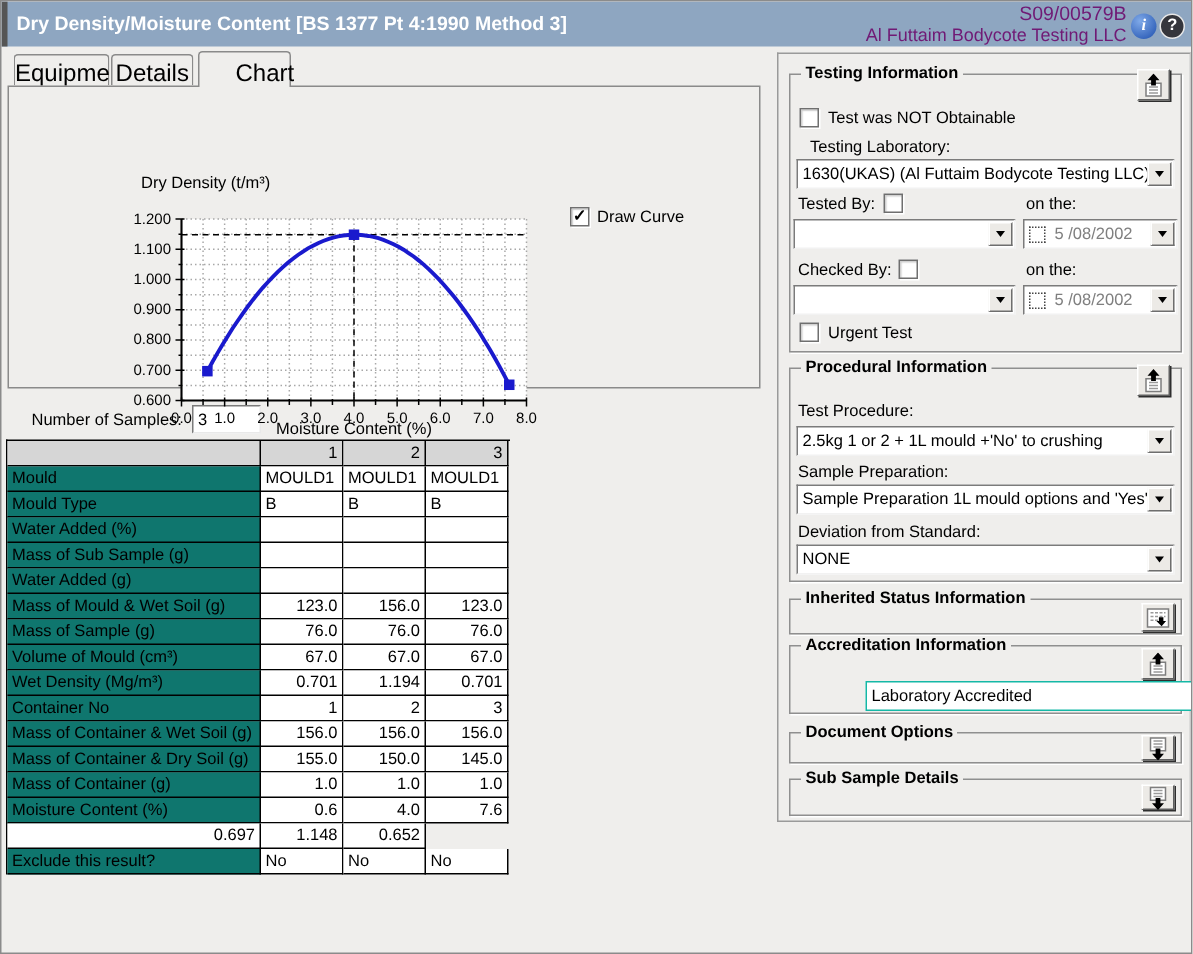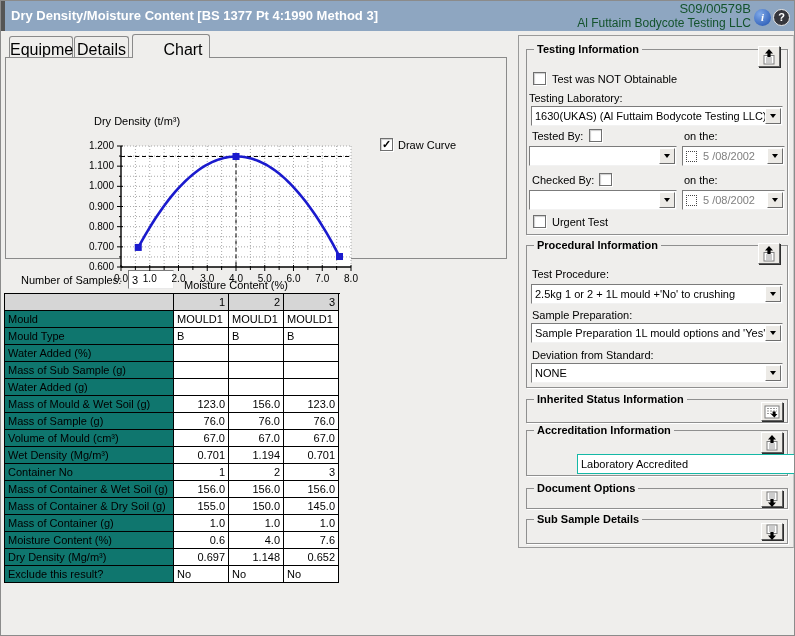--- a/index.html
+++ b/index.html
@@ -3,21 +3,21 @@
 <meta charset="utf-8">
 <style>
   * { margin:0; padding:0; box-sizing:border-box; font-family:"Liberation Sans", sans-serif; }
   html,body { background:#d9d9d9; }
   .win { position:relative; width:795px; height:636px; background:#efeeec; overflow:hidden;
          border:1px solid #8b8b8b; }
   
   .titlebar { position:absolute; left:0; top:0; width:795px; height:30px; background:#8ea6c1; }
   .grip { position:absolute; left:0; top:0; width:4px; height:30px; background:#555; }
   .tb-title { position:absolute; left:10px; top:7px; font-size:13px; font-weight:bold; color:#fff; }
-  .tb-right { position:absolute; right:45px; top:1px; text-align:right; color:#14532d; line-height:14px; }
+  .tb-right { position:absolute; right:45px; top:1px; text-align:right; color:#701a75; line-height:14px; }
   .tb-ref { font-size:13px; }
   .tb-co { font-size:12px; }
   .circ { position:absolute; top:8px; width:17px; height:17px; border-radius:50%; color:#fff;
           font-size:11px; font-weight:bold; text-align:center; line-height:17px; cursor:pointer; }
   .circ.info { right:25px; background:radial-gradient(circle at 35% 30%, #7fa9e8, #1d4fae); font-family:"Liberation Serif",serif; font-style:italic; }
   .circ.help { right:6px; background:#35363c; border:1px solid #e8e8e8; line-height:15px; }
   
   .tab { position:absolute; top:35px; height:21px; background:#efeeec; border:1px solid #8a8a8a;
          border-bottom:none; border-radius:3px 3px 0 0; font-size:16px; text-align:center;
          padding-top:4px; cursor:pointer; z-index:1; }
@@ -89,21 +89,21 @@
     <div class="tb-right">
       <div class="tb-ref">S09/00579B</div>
       <div class="tb-co">Al Futtaim Bodycote Testing LLC</div>
     </div>
     <div class="circ info">i</div>
     <div class="circ help">?</div>
   </div>
 
   <div class="tab" style="left:8px; width:64px;">Equipment</div>
   <div class="tab" style="left:73px; width:55px;">Details</div>
-  <div class="tab active" style="left:131px; width:78px;padding-left:24px;">Chart</div>
+  <div class="tab active" style="left:131px; width:62px;padding-left:24px;">Chart</div>
 
   <div class="tabpanel">
     <svg id="chartsvg" width="340" height="186">
         <rect x="60" y="33" width="230" height="121" fill="#ffffff"></rect>
         <line x1="74.375" y1="33" x2="74.375" y2="154" stroke="#a8a8a8" stroke-width="1" stroke-dasharray="1,2"></line>
         <line x1="88.75" y1="33" x2="88.75" y2="154" stroke="#a8a8a8" stroke-width="1" stroke-dasharray="1,2"></line>
         <line x1="103.125" y1="33" x2="103.125" y2="154" stroke="#a8a8a8" stroke-width="1" stroke-dasharray="1,2"></line>
         <line x1="117.5" y1="33" x2="117.5" y2="154" stroke="#a8a8a8" stroke-width="1" stroke-dasharray="1,2"></line>
         <line x1="131.875" y1="33" x2="131.875" y2="154" stroke="#a8a8a8" stroke-width="1" stroke-dasharray="1,2"></line>
         <line x1="146.25" y1="33" x2="146.25" y2="154" stroke="#a8a8a8" stroke-width="1" stroke-dasharray="1,2"></line>
@@ -280,21 +280,20 @@
         <div class="gcell gval t-right">1.0</div>
         <div class="gcell gval t-right">1.0</div>
       </div>
       <div class="grow">
         <div class="gcell glabel">Moisture Content (%)</div>
         <div class="gcell gval t-right">0.6</div>
         <div class="gcell gval t-right">4.0</div>
         <div class="gcell gval t-right">7.6</div>
       </div>
       <div class="grow">
-        <div class="gcell glabel">Dry Density (Mg/m³)</div>
         <div class="gcell gval t-right">0.697</div>
         <div class="gcell gval t-right">1.148</div>
         <div class="gcell gval t-right">0.652</div>
       </div>
       <div class="grow">
         <div class="gcell glabel">Exclude this result?</div>
         <div class="gcell gval t-left">No</div>
         <div class="gcell gval t-left">No</div>
         <div class="gcell gval t-left">No</div>
       </div>
@@ -308,21 +307,21 @@
       <svg width="16" height="16" viewBox="0 0 16 16">
         <rect x="3" y="6.5" width="10" height="8.5" fill="#fff" stroke="#7e7e7e" stroke-width="1"></rect>
         <line x1="5" y1="9" x2="11" y2="9" stroke="#9a9a9a"></line>
         <line x1="5" y1="11" x2="11" y2="11" stroke="#9a9a9a"></line>
         <line x1="5" y1="13" x2="11" y2="13" stroke="#9a9a9a"></line>
         <path d="M8 0 L12 4.5 L9.6 4.5 L9.6 8 L6.4 8 L6.4 4.5 L4 4.5 Z" fill="#000"></path>
       </svg>
     </button>
     <span class="cb" style="position:absolute; left:14px; top:36px;"></span>
     <div class="lbl" style="left:33px; top:37px;">Test was NOT Obtainable</div>
-    <div class="lbl" style="left:10px; top:56px;">Testing Laboratory:</div>
+    <div class="lbl" style="left:21px; top:56px;">Testing Laboratory:</div>
     <div class="combo" style="left:12px; top:70px; width:252px;">
       <span class="combo-text">1630(UKAS) (Al Futtaim Bodycote Testing LLC)</span>
       <span class="combo-arrow">
           <span class="arr"></span>
         </span>
     </div>
     <div class="lbl" style="left:13px; top:94px;">Tested By:</div>
     <span class="cb" style="position:absolute; left:70px; top:93px;"></span>
     <div class="lbl" style="left:165px; top:94px;">on the:</div>
     <div class="combo" style="left:10px; top:110px; width:148px;">

